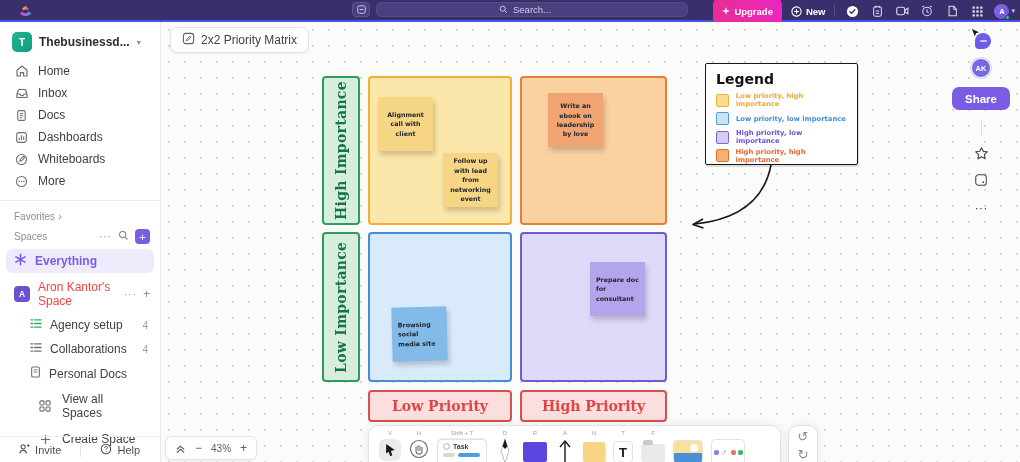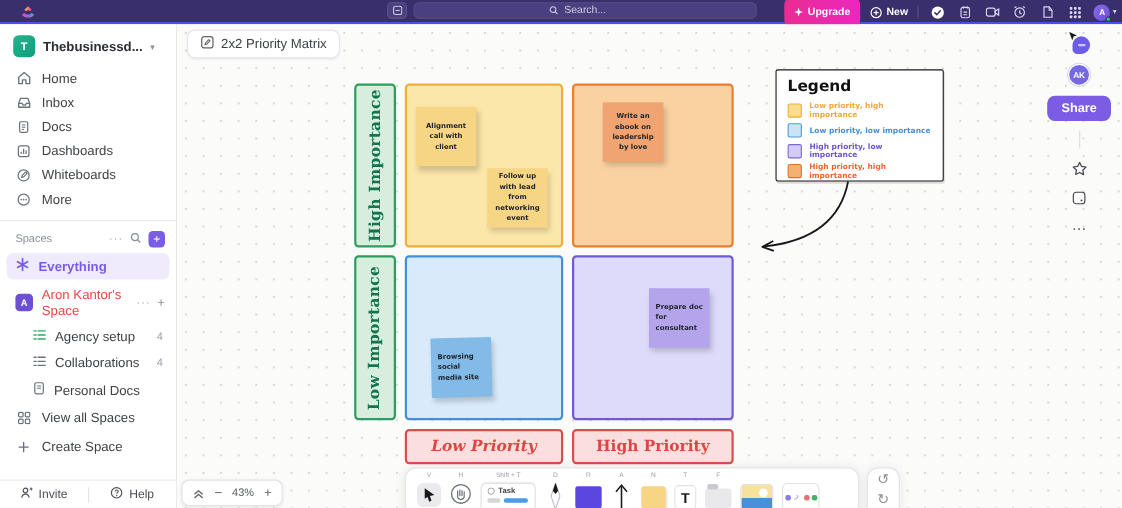--- a/index.html
+++ b/index.html
@@ -51,21 +51,21 @@
               display:flex; align-items:center; justify-content:center; cursor:pointer; }
   .everything-row { margin:2px 6px; padding:4px 8px; background:#efebfc; border-radius:6px; display:flex;
                     align-items:center; gap:8px; color:#7b5be6; font-weight:bold; cursor:pointer; }
   .space-row { display:flex; align-items:center; gap:8px; padding:5px 10px 5px 14px; cursor:pointer; }
   .space-avatar { width:16px; height:16px; border-radius:4px; background:#6d4fd4; color:#fff; font-size:8.5px;
                   font-weight:bold; display:flex; align-items:center; justify-content:center; }
   .space-name { flex:1; font-size:12px; color:#ef4444; }
   .space-acts { display:flex; gap:6px; align-items:center; color:#8a8f98; }
   .child-row { display:flex; align-items:center; gap:8px; padding:5px 12px 5px 30px; cursor:pointer; }
   .child-row .cnt { margin-left:auto; color:#9aa0a8; font-size:10px; }
-  .flat-row { display:flex; align-items:center; gap:9px; padding:6px 14px; cursor:pointer; color:#3e4245; }
+  .flat-row { display:flex; align-items:center; gap:9px; padding:6px 14px; cursor:pointer; color:#3e4245;margin-left:24px; }
   .sb-bottom { position:absolute; left:0; bottom:0; width:100%; height:26px; border-top:1px solid #ececef;
                display:flex; align-items:center; }
   .sb-bottom .half { flex:1; display:flex; align-items:center; justify-content:center; gap:5px; font-size:11px;
                      color:#4a4f55; cursor:pointer; height:100%; }
   .sb-bottom .sep { width:1px; height:14px; background:#e4e4e8; }
 
   
   .canvas { position:absolute; left:161px; top:22px; width:859px; height:440px; background:#fbfbfa;
             background-image:radial-gradient(#d9d7d3 1px, transparent 1.3px); background-size:16px 16px; overflow:hidden; }
   .board-tab { position:absolute; left:9px; top:5px; height:26px; padding:0 11px; background:#fff;
@@ -92,21 +92,21 @@
   .lbl-high { left:161px; top:54px; width:38px; height:149px; }
   .lbl-low  { left:161px; top:210px; width:38px; height:150px; }
   .quad { position:absolute; border:2px solid; border-radius:4px; }
   .q-tl { left:207px; top:54px;  width:144px; height:149px; }
   .q-tr { left:359px; top:54px;  width:147px; height:149px; }
   .q-bl { left:207px; top:210px; width:144px; height:150px; }
   .q-br { left:359px; top:210px; width:147px; height:150px; }
   .prio-label { position:absolute; top:368px; height:32px; border:2px solid; border-radius:4px;
                 display:flex; align-items:center; justify-content:center; font-family:"DejaVu Serif", serif;
                 font-size:14px; font-weight:bold; }
-  .lbl-lowp  { left:207px; width:144px;font-style:italic; }
+  .lbl-lowp  { left:207px; width:144px; }
   .lbl-highp { left:359px; width:147px; }
 
   .note { position:absolute; width:55px; height:54px; padding:4px 6px; box-shadow:2px 4px 5px rgba(0,0,0,.18);
           font-family:"DejaVu Sans", sans-serif; font-size:6.3px; font-weight:bold; line-height:1.5; color:#20242a;
           display:flex; align-items:center; justify-content:center; text-align:center; cursor:grab; }
   .n1 { left:217px; top:75px; }
   .n2 { left:282px; top:131px; }
   .n3 { left:387px; top:71px; }
   .n4 { left:231px; top:285px; text-align:left; justify-content:flex-start; transform:rotate(-1.5deg); }
   .n5 { left:429px; top:240px; text-align:left; justify-content:flex-start; }
@@ -337,20 +337,24 @@
           <circle cx="4.6" cy="7" r="0.8" fill="#6b7178"></circle>
           <circle cx="7" cy="7" r="0.8" fill="#6b7178"></circle>
           <circle cx="9.4" cy="7" r="0.8" fill="#6b7178"></circle>
         </svg>
       </span>
     <span>More</span>
   </div>
 
   <div class="sb-divider"></div>
 
+  <div class="sec-label">
+    <span>Favorites</span>
+    <span>›</span>
+  </div>
 
   <div class="spaces-row">
     <span class="sec-txt">Spaces</span>
     <div class="spaces-actions">
       <span class="dots">···</span>
       <span><svg width="11" height="11" viewBox="0 0 12 12">
             <circle cx="5" cy="5" r="3.4" fill="none" stroke="#8a8f98" stroke-width="1.3"></circle>
             <line x1="7.6" y1="7.6" x2="10.4" y2="10.4" stroke="#8a8f98" stroke-width="1.3"></line>
           </svg></span>
       <span class="plus-btn">+</span>

